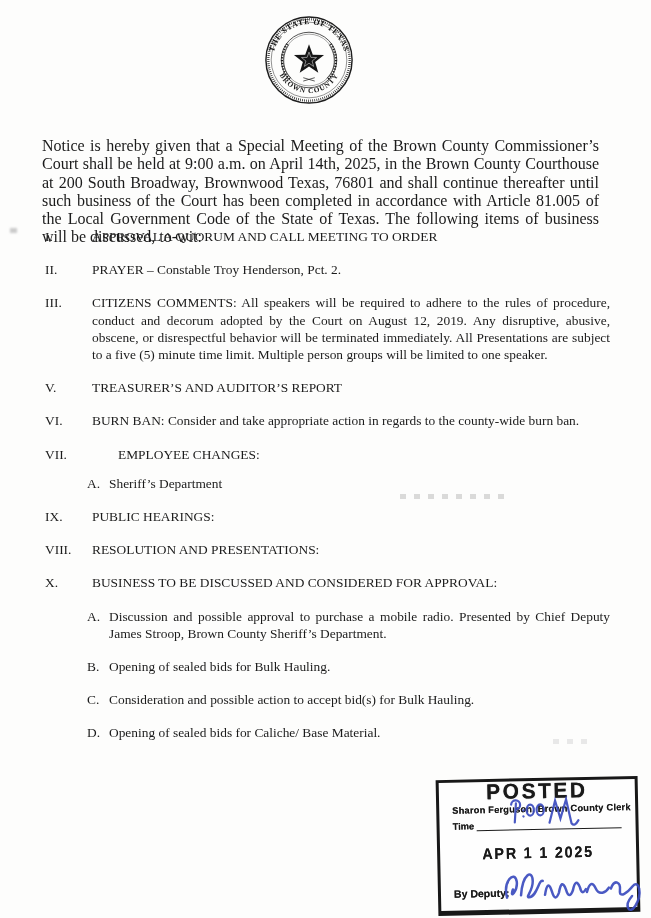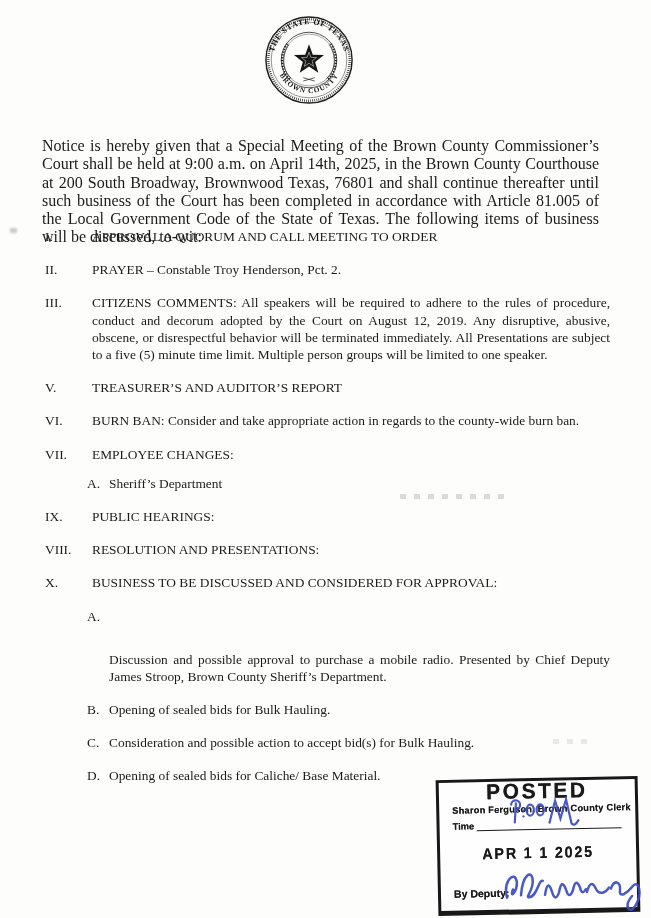--- a/index.html
+++ b/index.html
@@ -23,27 +23,27 @@
     font-size:16px;line-height:18.3px;
     text-align:justify;
   }
 
   
   .agenda{position:absolute;left:45px;top:228px;width:565px;font-size:13.4px;line-height:17.2px;}
   .item{display:flex;margin-bottom:16px;}
   .item .num{flex:0 0 47px;}
   .item .itext{flex:1;}
   .item.just .itext{text-align:justify;}
-  .item.tight{margin-bottom:12px;}
+  .item.tight{margin-bottom:12px;gap:26px;}
   .cont{display:flex;margin-bottom:16px;}
   .cont .spacer{flex:0 0 47px;}
   .sub{display:flex;margin-left:42px;margin-bottom:16px;}
   .sub .letter{flex:0 0 22px;}
   .sub .stext{flex:1;}
-  .sub.just .stext{text-align:justify;margin-top:43px;}
+  .sub.just .stext{text-align:justify;}
 
   
   .stamp{
     position:absolute;left:437px;top:778px;width:196px;height:128px;
     border:3px solid #181818;
     transform:rotate(-1.2deg);
     background:rgba(255,255,255,0.55);
     font-family:"Liberation Sans","DejaVu Sans",sans-serif;
     color:#1a1a1a;
     border-bottom-width:5px;

